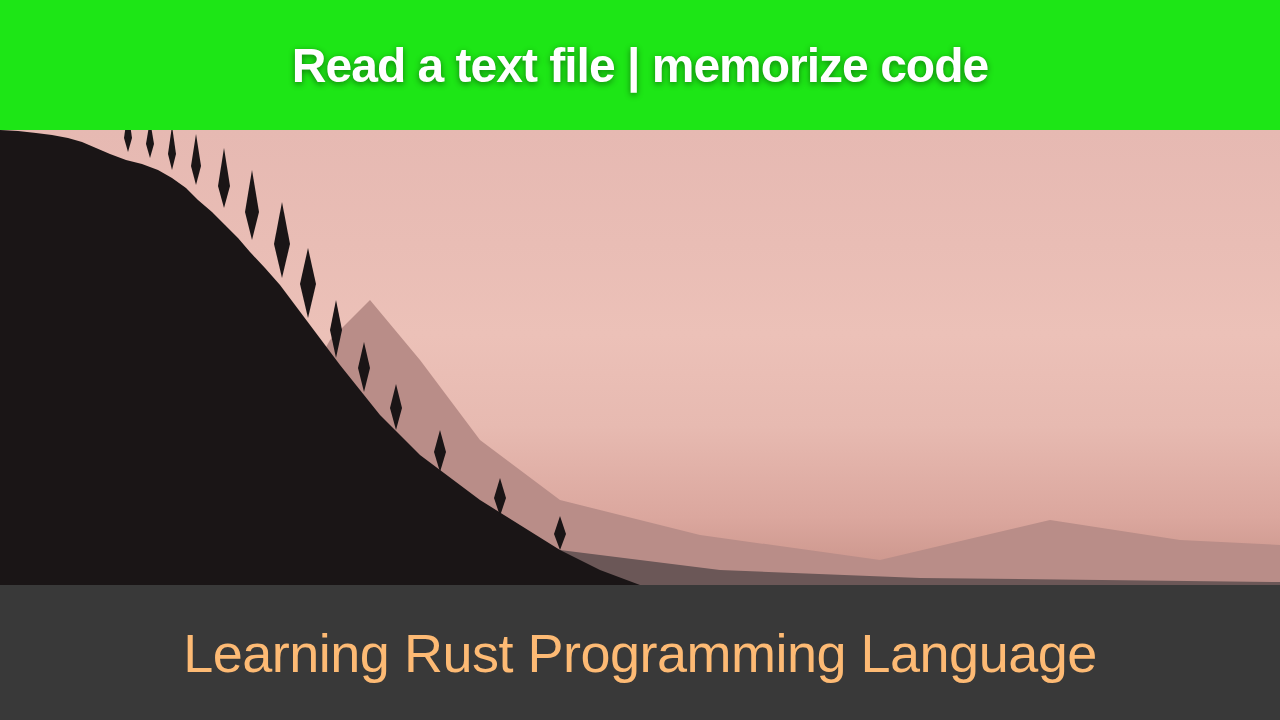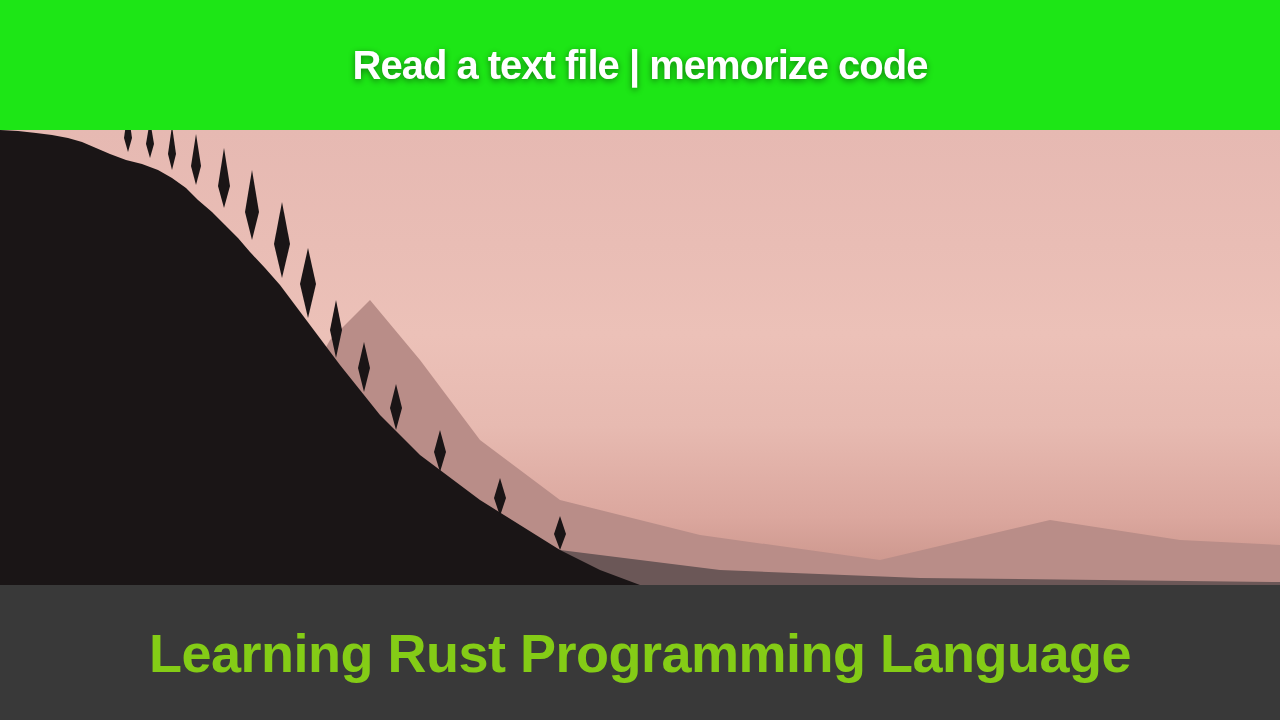--- a/index.html
+++ b/index.html
@@ -15,21 +15,21 @@
     height: 130px;
     background: #1de616;
     display: flex;
     align-items: center;
     justify-content: center;
     position: relative;
     z-index: 3;
   }
   .top-banner-text {
     color: #ffffff;
-    font-size: 40px;
+    font-size: 48px;
     font-weight: 800;
     letter-spacing: -1px;
     text-shadow: 0 2px 6px rgba(0,0,0,0.45);
   }
   .image-area {
     width: 100%;
     height: 455px;
     position: relative;
     overflow: hidden;
   }
@@ -63,23 +63,23 @@
     width: 100%;
     height: 135px;
     background: rgba(40,40,40,0.92);
     display: flex;
     align-items: center;
     justify-content: center;
     position: relative;
     z-index: 3;
   }
   .bottom-banner-text {
-    color: #84cc16;
+    color: #fdba74;
     font-size: 54px;
-    font-weight: 700;
+    font-weight: 400;
     letter-spacing: -0.5px;
   }
 </style>
 </head>
 <body>
 
 <div class="top-banner">
   <div class="top-banner-text">Read a text file | memorize code</div>
 </div>
 

